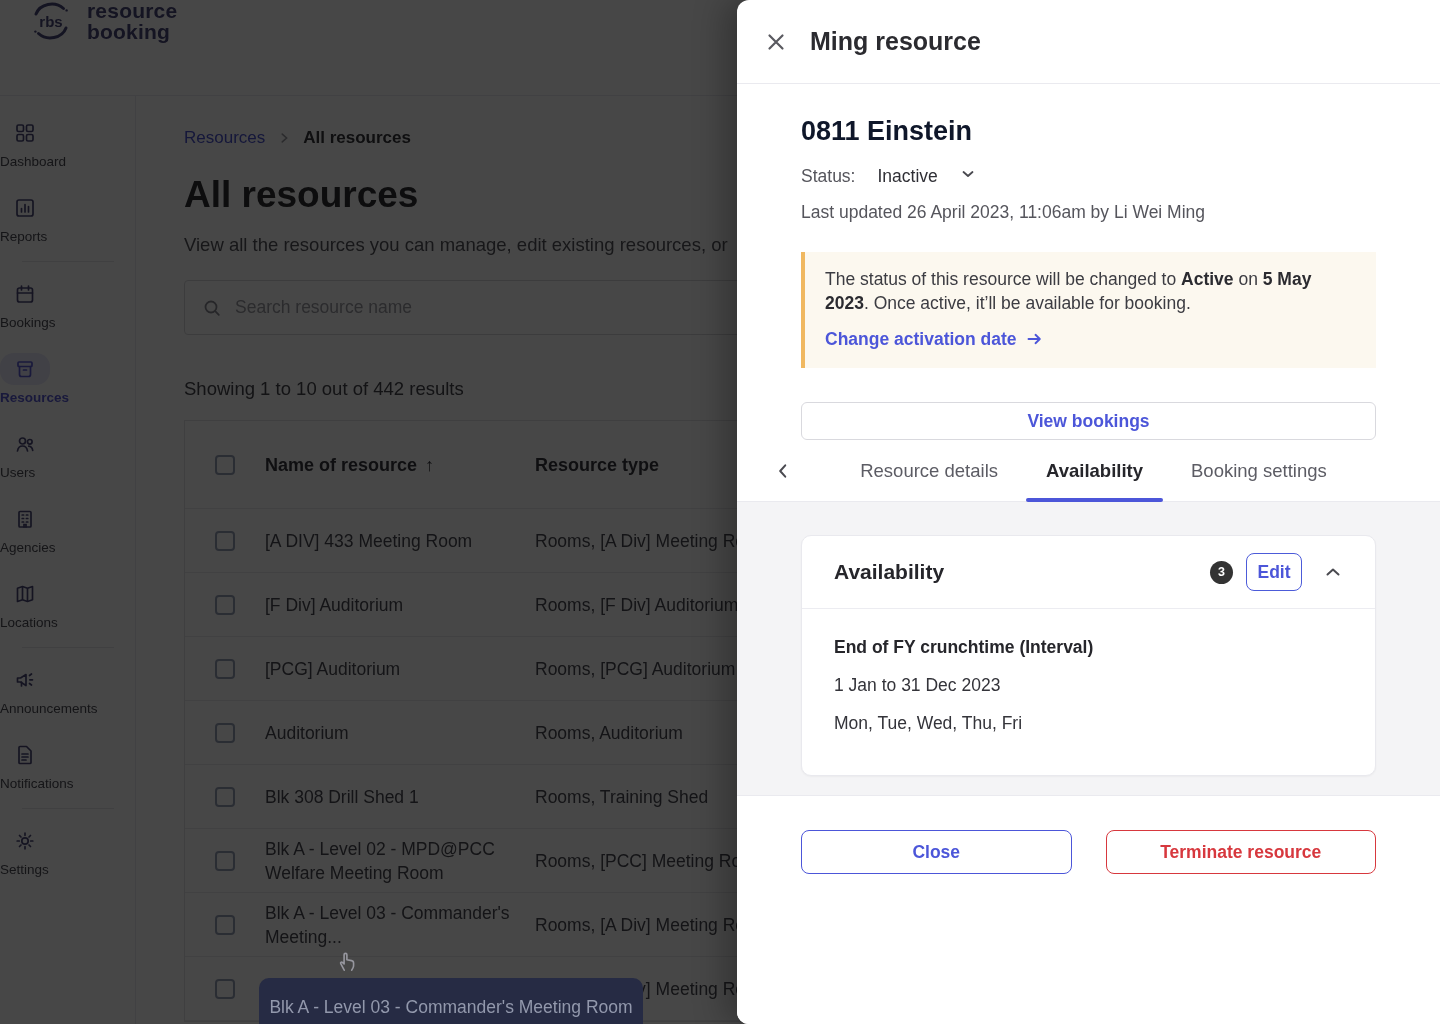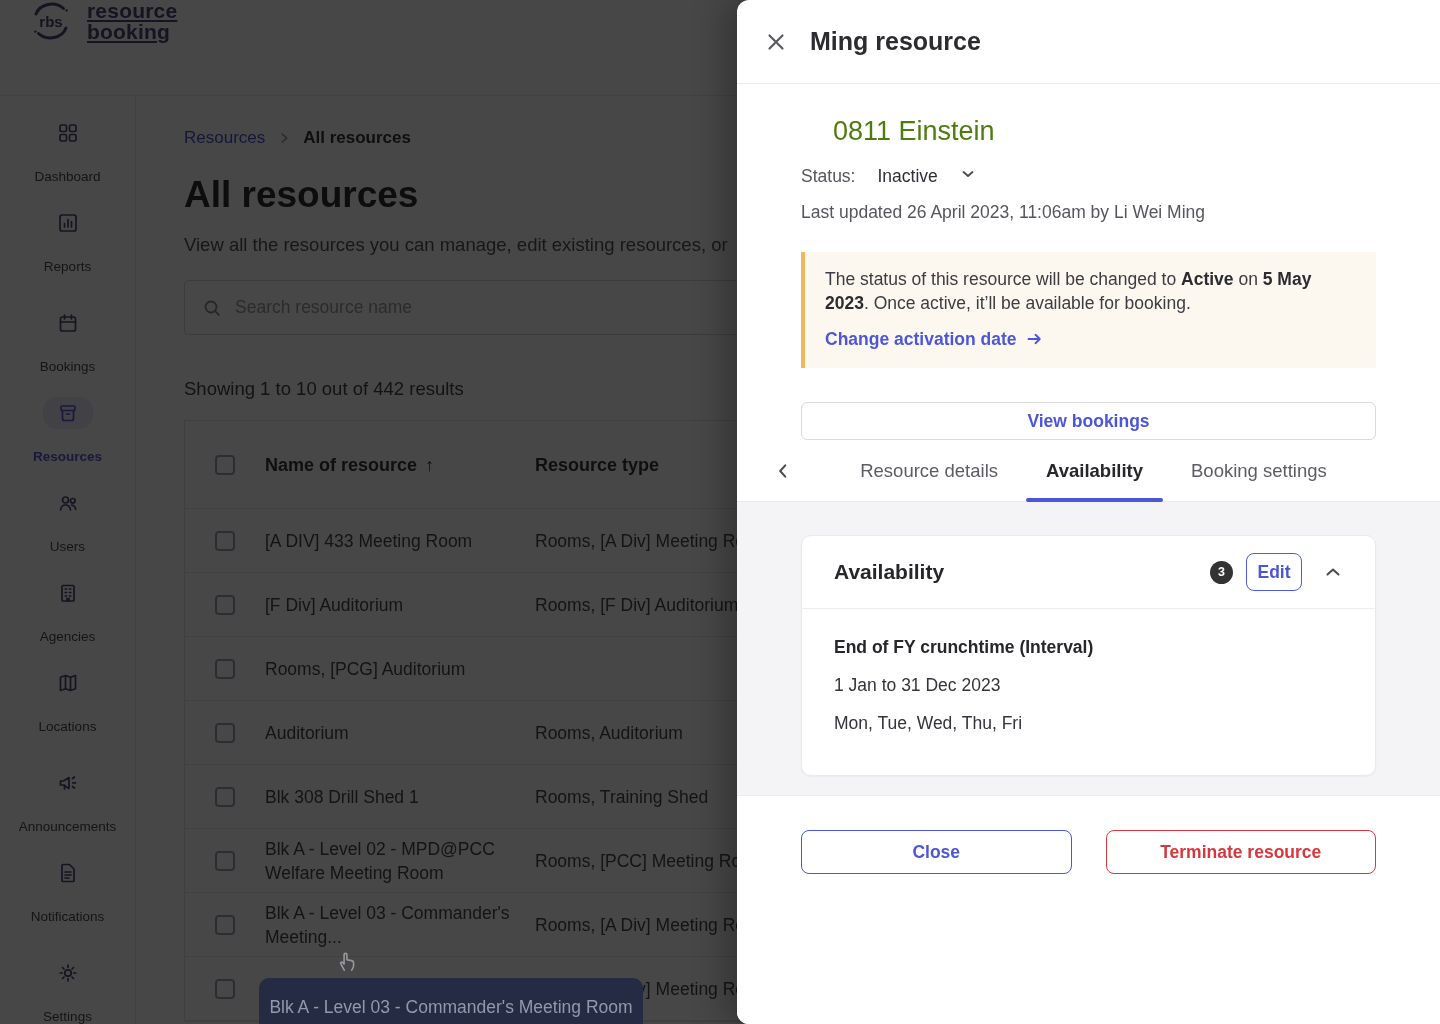--- a/index.html
+++ b/index.html
@@ -8,28 +8,28 @@
     font-family:"Liberation Sans", sans-serif;
     position:relative; overflow:hidden; background:#fff; color:#333;
   }
   svg { display:block; }
 
   
   .topbar{ position:absolute; top:0; left:0; width:1440px; height:96px;
     background:#fff; border-bottom:1px solid #eaeaef;
     display:flex; align-items:flex-start; padding-left:28px; }
   .logo{ display:flex; align-items:center; gap:13px; color:#4a4879; }
-  .logo-name{ font-size:21px; line-height:21px; font-weight:700; letter-spacing:.2px;text-decoration:underline; }
+  .logo-name{ font-size:21px; line-height:21px; font-weight:700; letter-spacing:.2px; }
 
   
   .sidebar{ position:absolute; top:96px; left:0; width:136px; height:928px;
     background:#fff; border-right:1px solid #eaeaef;
     display:flex; flex-direction:column; align-items:center; padding-top:10px; }
-  .nav-item{ width:100%; display:flex; flex-direction:column; align-items:center;
-    gap:20px; padding:11px 0 12px; cursor:pointer; }
+  .nav-item{ width:100%; display:flex; flex-direction:column; align-items:flex-start;
+    gap:5px; padding:11px 0 12px; cursor:pointer; }
   .nav-icon{ width:50px; height:32px; display:flex; align-items:center; justify-content:center;
     border-radius:14px; color:#4c4a78; }
   .nav-label{ font-size:13.5px; color:#4c4c55; }
   .nav-item.active .nav-icon{ background:#e9e8fb; color:#5a5bd5; }
   .nav-item.active .nav-label{ color:#5a5bd5; font-weight:700; }
   .nav-divider{ width:92px; height:1px; background:#e4e4ea; margin:5px 0; }
 
   
   .content{ position:absolute; left:136px; top:96px; width:1304px; height:928px;
     padding:32px 0 0 48px; }
@@ -69,21 +69,21 @@
   .panel{ position:absolute; top:0; left:737px; width:703px; height:1024px; z-index:20;
     background:#fff; border-radius:12px 0 0 12px; overflow:hidden;
     box-shadow:-12px 0 32px rgba(0,0,0,.28); display:flex; flex-direction:column; }
   .panel-header{ height:84px; flex:none; display:flex; align-items:center; gap:19px;
     padding:0 24px; border-bottom:1px solid #eaeaef; }
   .close-btn{ width:30px; height:30px; display:flex; align-items:center; justify-content:center;
     cursor:pointer; color:#5a5a60; }
   .panel-title{ font-size:25px; font-weight:700; color:#2b2b30; }
 
   .panel-body{ flex:none; height:356px; padding:30px 64px 0; overflow:hidden; }
-  .res-name{ font-size:27px; line-height:34px; font-weight:400; color:#4d7c0f;margin-left:32px; }
+  .res-name{ font-size:27px; line-height:34px; font-weight:700; color:#0f172a; }
   .status-row{ margin-top:18px; height:24px; display:flex; align-items:flex-start; gap:22px; font-size:17.5px; }
   .status-label{ color:#55555c; }
   .status-value{ color:#2f2f35; }
   .status-chevron{ color:#4a4a50; cursor:pointer; }
   .updated{ margin-top:12px; height:24px; font-size:17.5px; color:#55555c; }
 
   .notice{ margin-top:26px; background:#fcf8ef; border-left:4px solid #f0b860;
     padding:15px 20px 17px; font-size:17.5px; line-height:24px; color:#3c3c42; }
   .notice b{ color:#2b2b30; }
   .notice-link{ margin-top:12px; display:flex; align-items:center; gap:9px;
@@ -296,20 +296,21 @@
       <div class="cell-check">
           <span class="checkbox"></span>
         </div>
       <div class="cell-name">[F Div] Auditorium</div>
       <div class="cell-type">Rooms, [F Div] Auditorium</div>
     </div>
     <div class="trow">
       <div class="cell-check">
           <span class="checkbox"></span>
         </div>
+      <div class="cell-name">[PCG] Auditorium</div>
       <div class="cell-type">Rooms, [PCG] Auditorium</div>
     </div>
     <div class="trow">
       <div class="cell-check">
           <span class="checkbox"></span>
         </div>
       <div class="cell-name">Auditorium</div>
       <div class="cell-type">Rooms, Auditorium</div>
     </div>
     <div class="trow">

